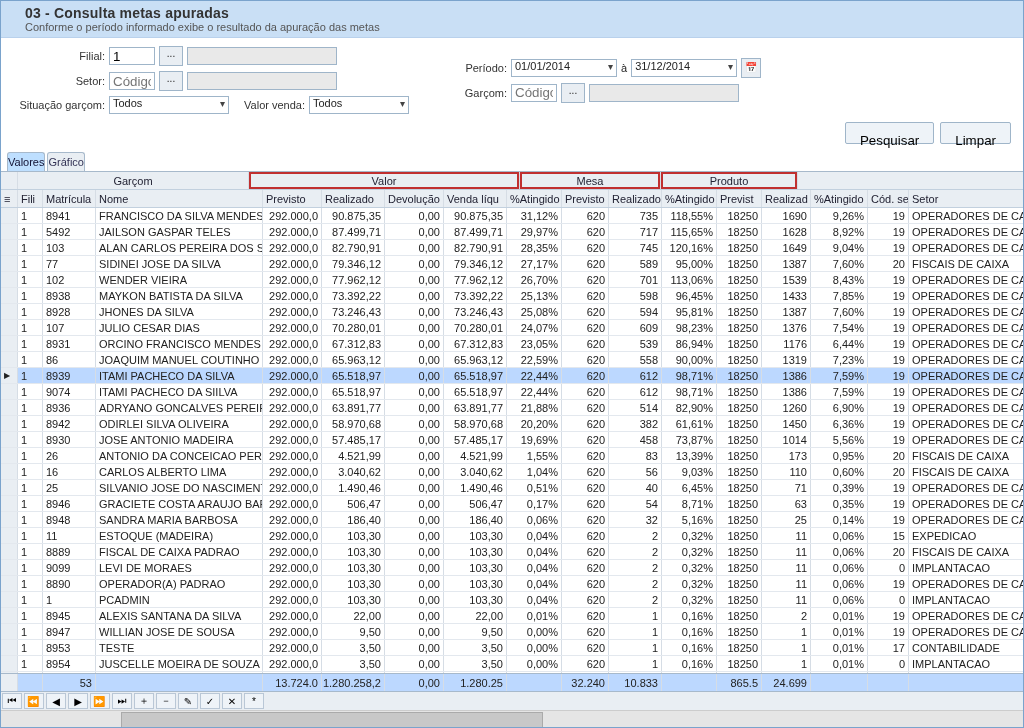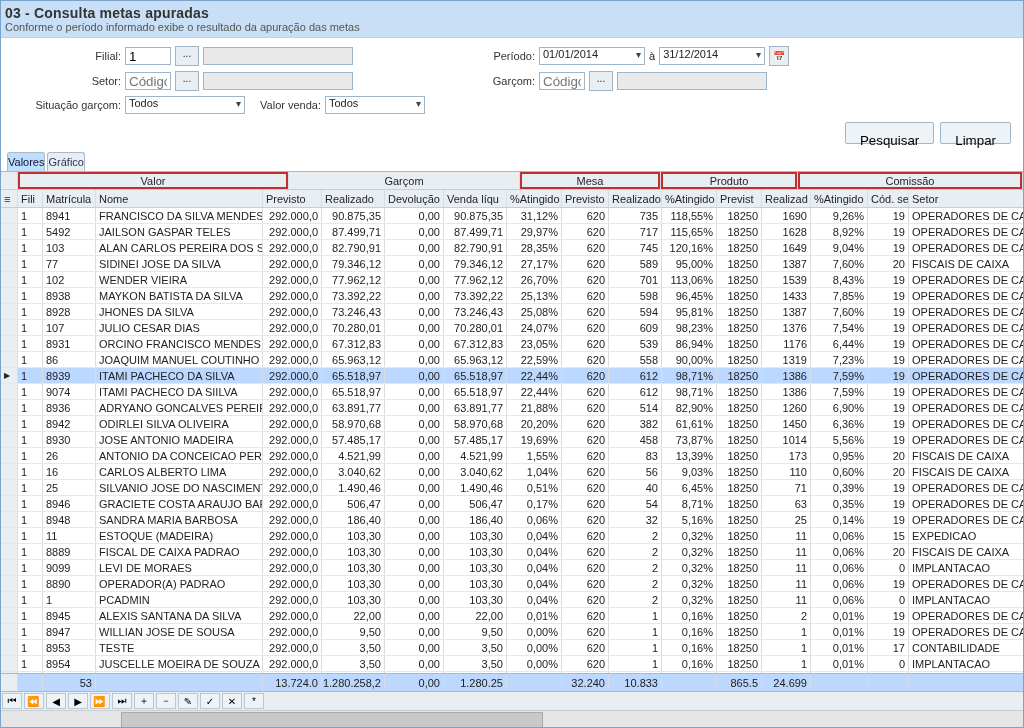--- a/index.html
+++ b/index.html
@@ -1,20 +1,20 @@
 <!DOCTYPE html>
 <html><head>
 <meta charset="utf-8">
 <style>
   html,body{margin:0;padding:0;font-family:"Segoe UI",Tahoma,Arial,sans-serif;font-size:11px;color:#222;background:#fff;overflow:hidden}
   .window{width:1024px;height:728px;display:flex;flex-direction:column;border:1px solid #7aa3cc;box-sizing:border-box}
-  .titlebar{background:#c9dff5;border-bottom:1px solid #b9d1ec;padding:4px 4px}
+  .titlebar{background:#c9dff5;border-bottom:1px solid #b9d1ec;padding:4px 24px}
   .titlebar .ttl{font-size:14px;font-weight:700;color:#333;letter-spacing:.2px}
   .titlebar .sub{color:#555}
-  .filters{padding:8px 12px 4px 28px;display:flex;gap:60px;align-items:flex-start}
+  .filters{padding:8px 12px 4px 12px;display:flex;gap:48px;align-items:center}
   .filters .col{display:flex;flex-direction:column;gap:3px}
   .row{display:flex;align-items:center;gap:4px;margin-bottom:2px}
   .lbl{width:92px;text-align:right;color:#333}
   .inp{height:18px;border:1px solid #9fb5c9;background:#fff;padding:0 3px;box-sizing:border-box}
   .inp.readonly{background:#e9e9e9}
   .inp.small{width:46px}
   .inp.wide{width:150px}
   .btn-dots{width:22px;height:18px;border:1px solid #9fb5c9;background:#e9eef3;font-size:10px;line-height:14px;text-align:center;cursor:pointer}
   .combo{height:18px;border:1px solid #9fb5c9;background:#fff;padding:0 16px 0 3px;position:relative;box-sizing:border-box;min-width:80px}
   .combo::after{content:"▾";position:absolute;right:3px;top:1px;font-size:10px;color:#444}
@@ -113,25 +113,24 @@
 
   <div class="tabs">
     <div class="tab active">Valores</div>
     <div class="tab">Gráfico</div>
   </div>
 
   <div class="grid">
 
     <div class="ghead">
       <div class="gcell ghdr c-handle"></div>
+      <div class="gcell ghdr" style="width:224px">Garçom</div>
       <div class="gcell ghdr redbox" style="width:264px">Valor</div>
-      <div class="gcell ghdr" style="width:224px">Garçom</div>
       <div class="gcell ghdr redbox" style="width:134px">Mesa</div>
       <div class="gcell ghdr redbox" style="width:130px">Produto</div>
-      <div class="gcell ghdr redbox" style="flex:1">Comissão</div>
     </div>
 
     <div class="ghead2" id="colhdr">
       <div class="gcell hdr c-handle">≡</div>
     <div class="gcell hdr c0">Fili</div>
         <div class="gcell hdr c1">Matrícula</div>
         <div class="gcell hdr c2">Nome</div>
         <div class="gcell hdr c3">Previsto</div>
         <div class="gcell hdr c4">Realizado</div>
         <div class="gcell hdr c5">Devolução</div>

